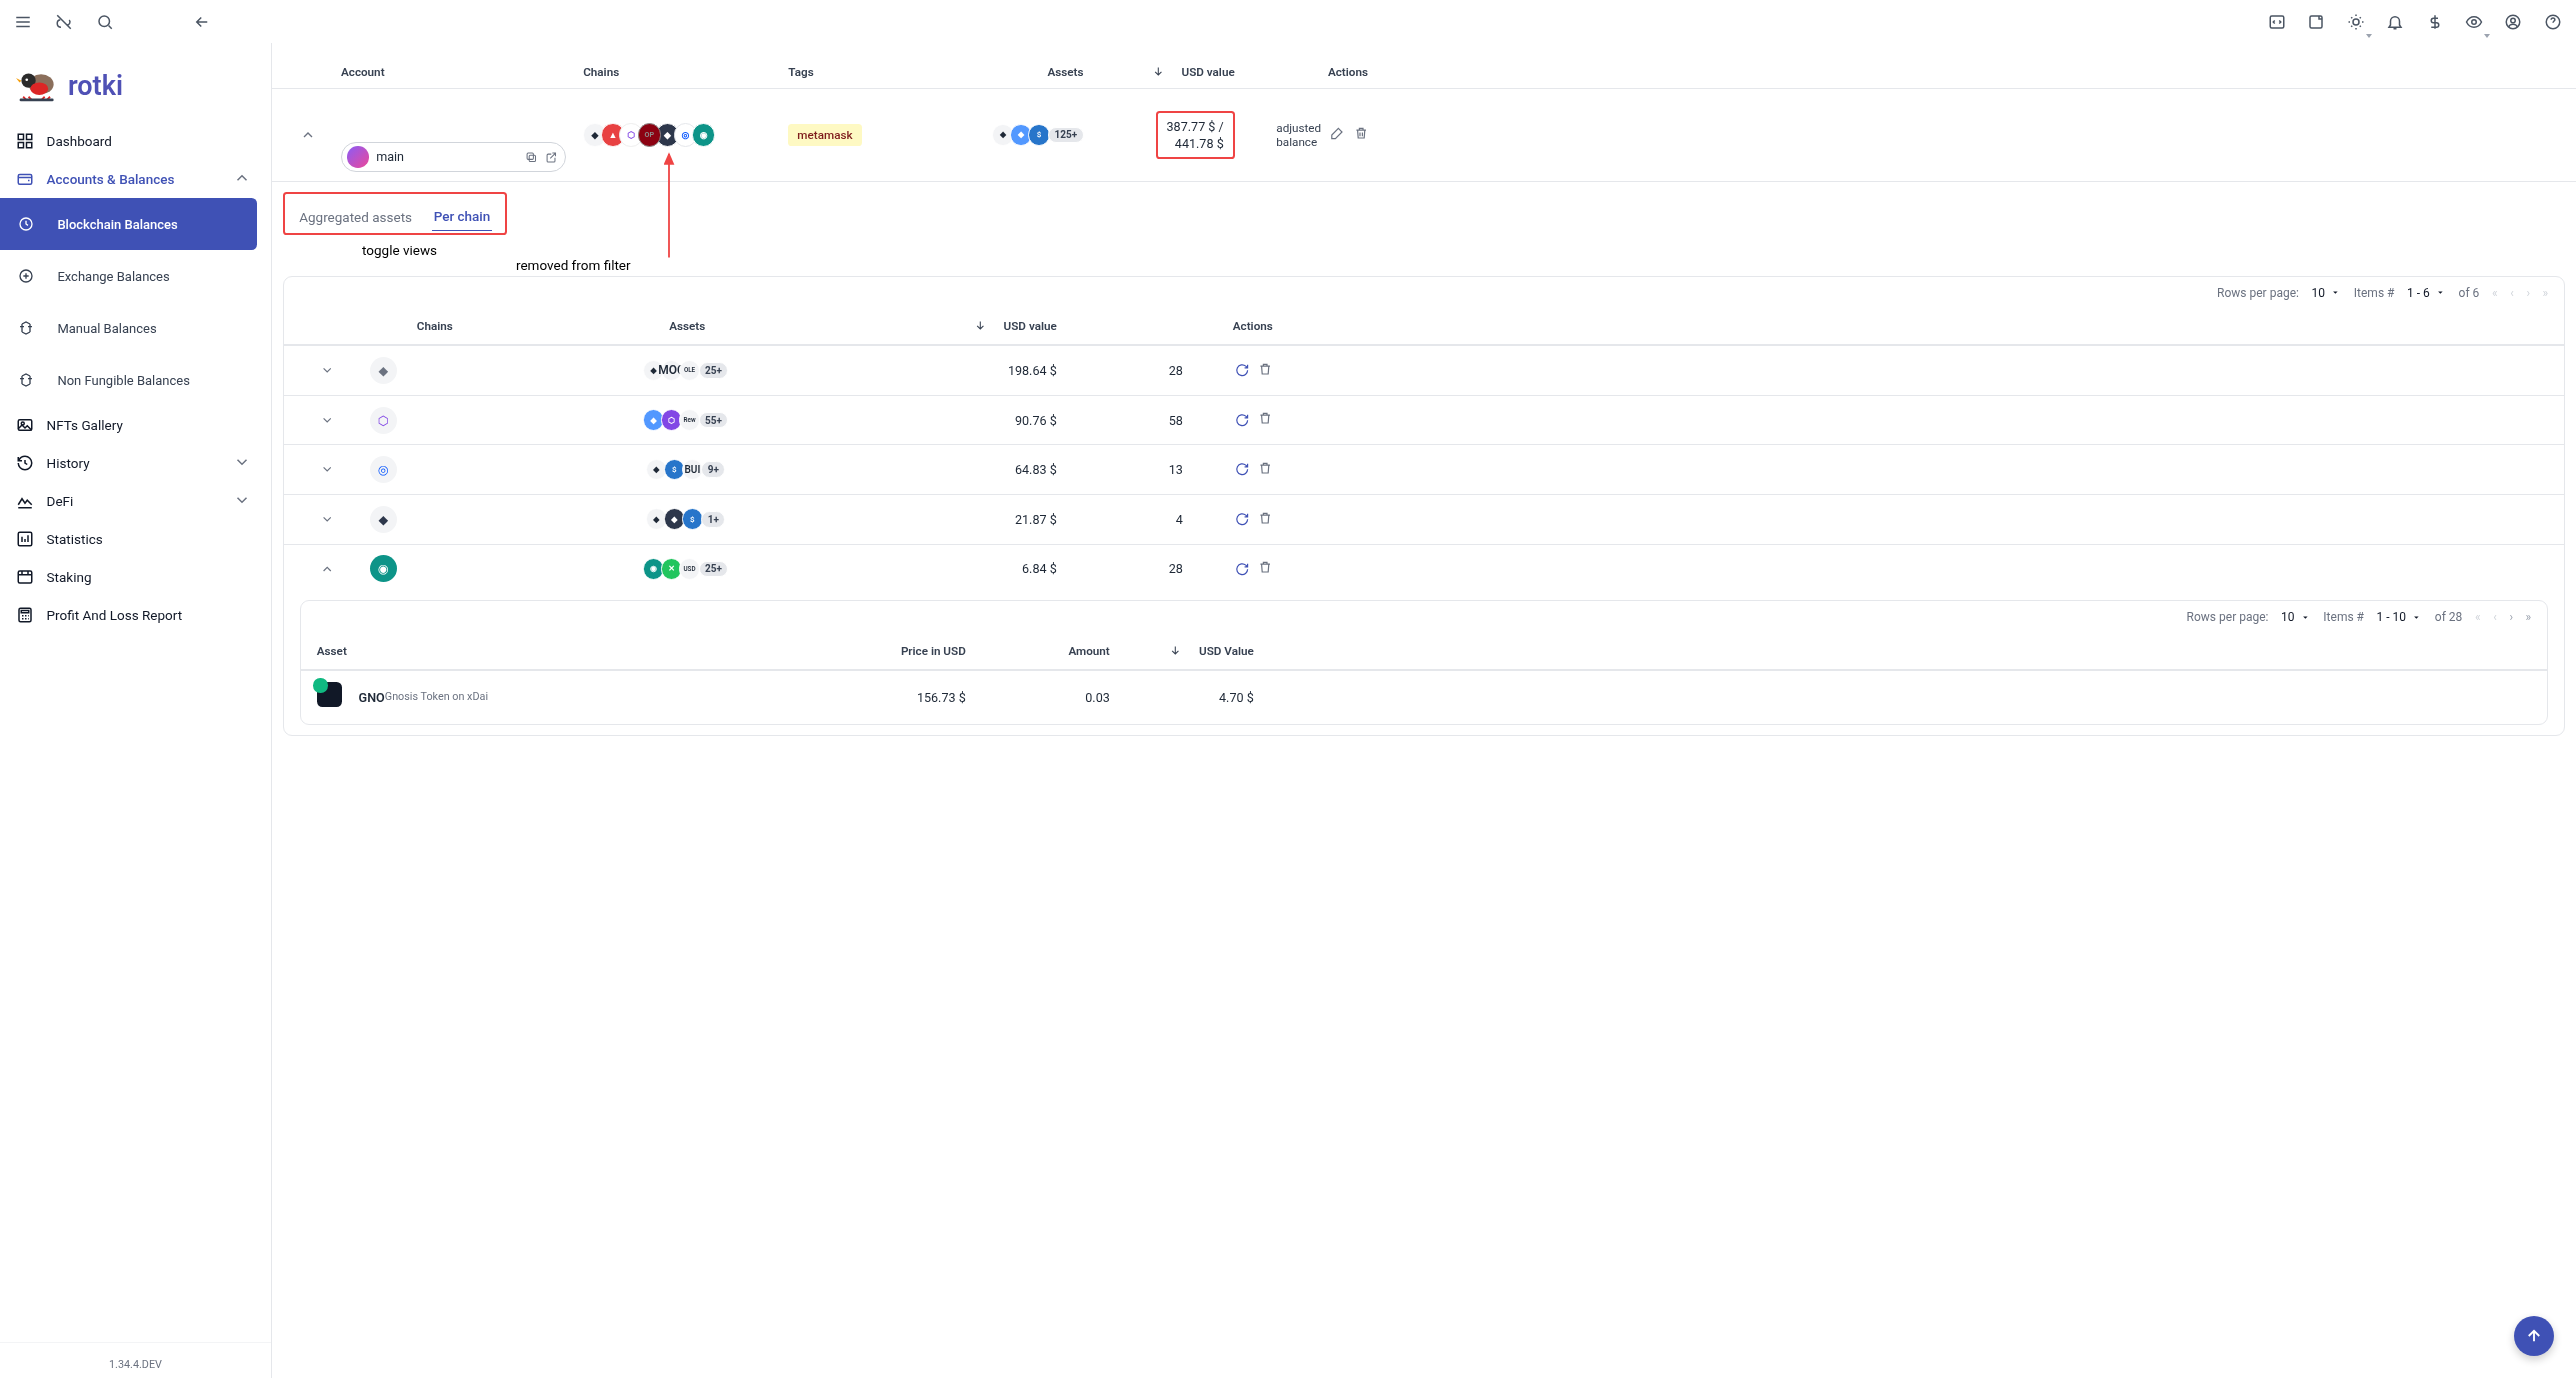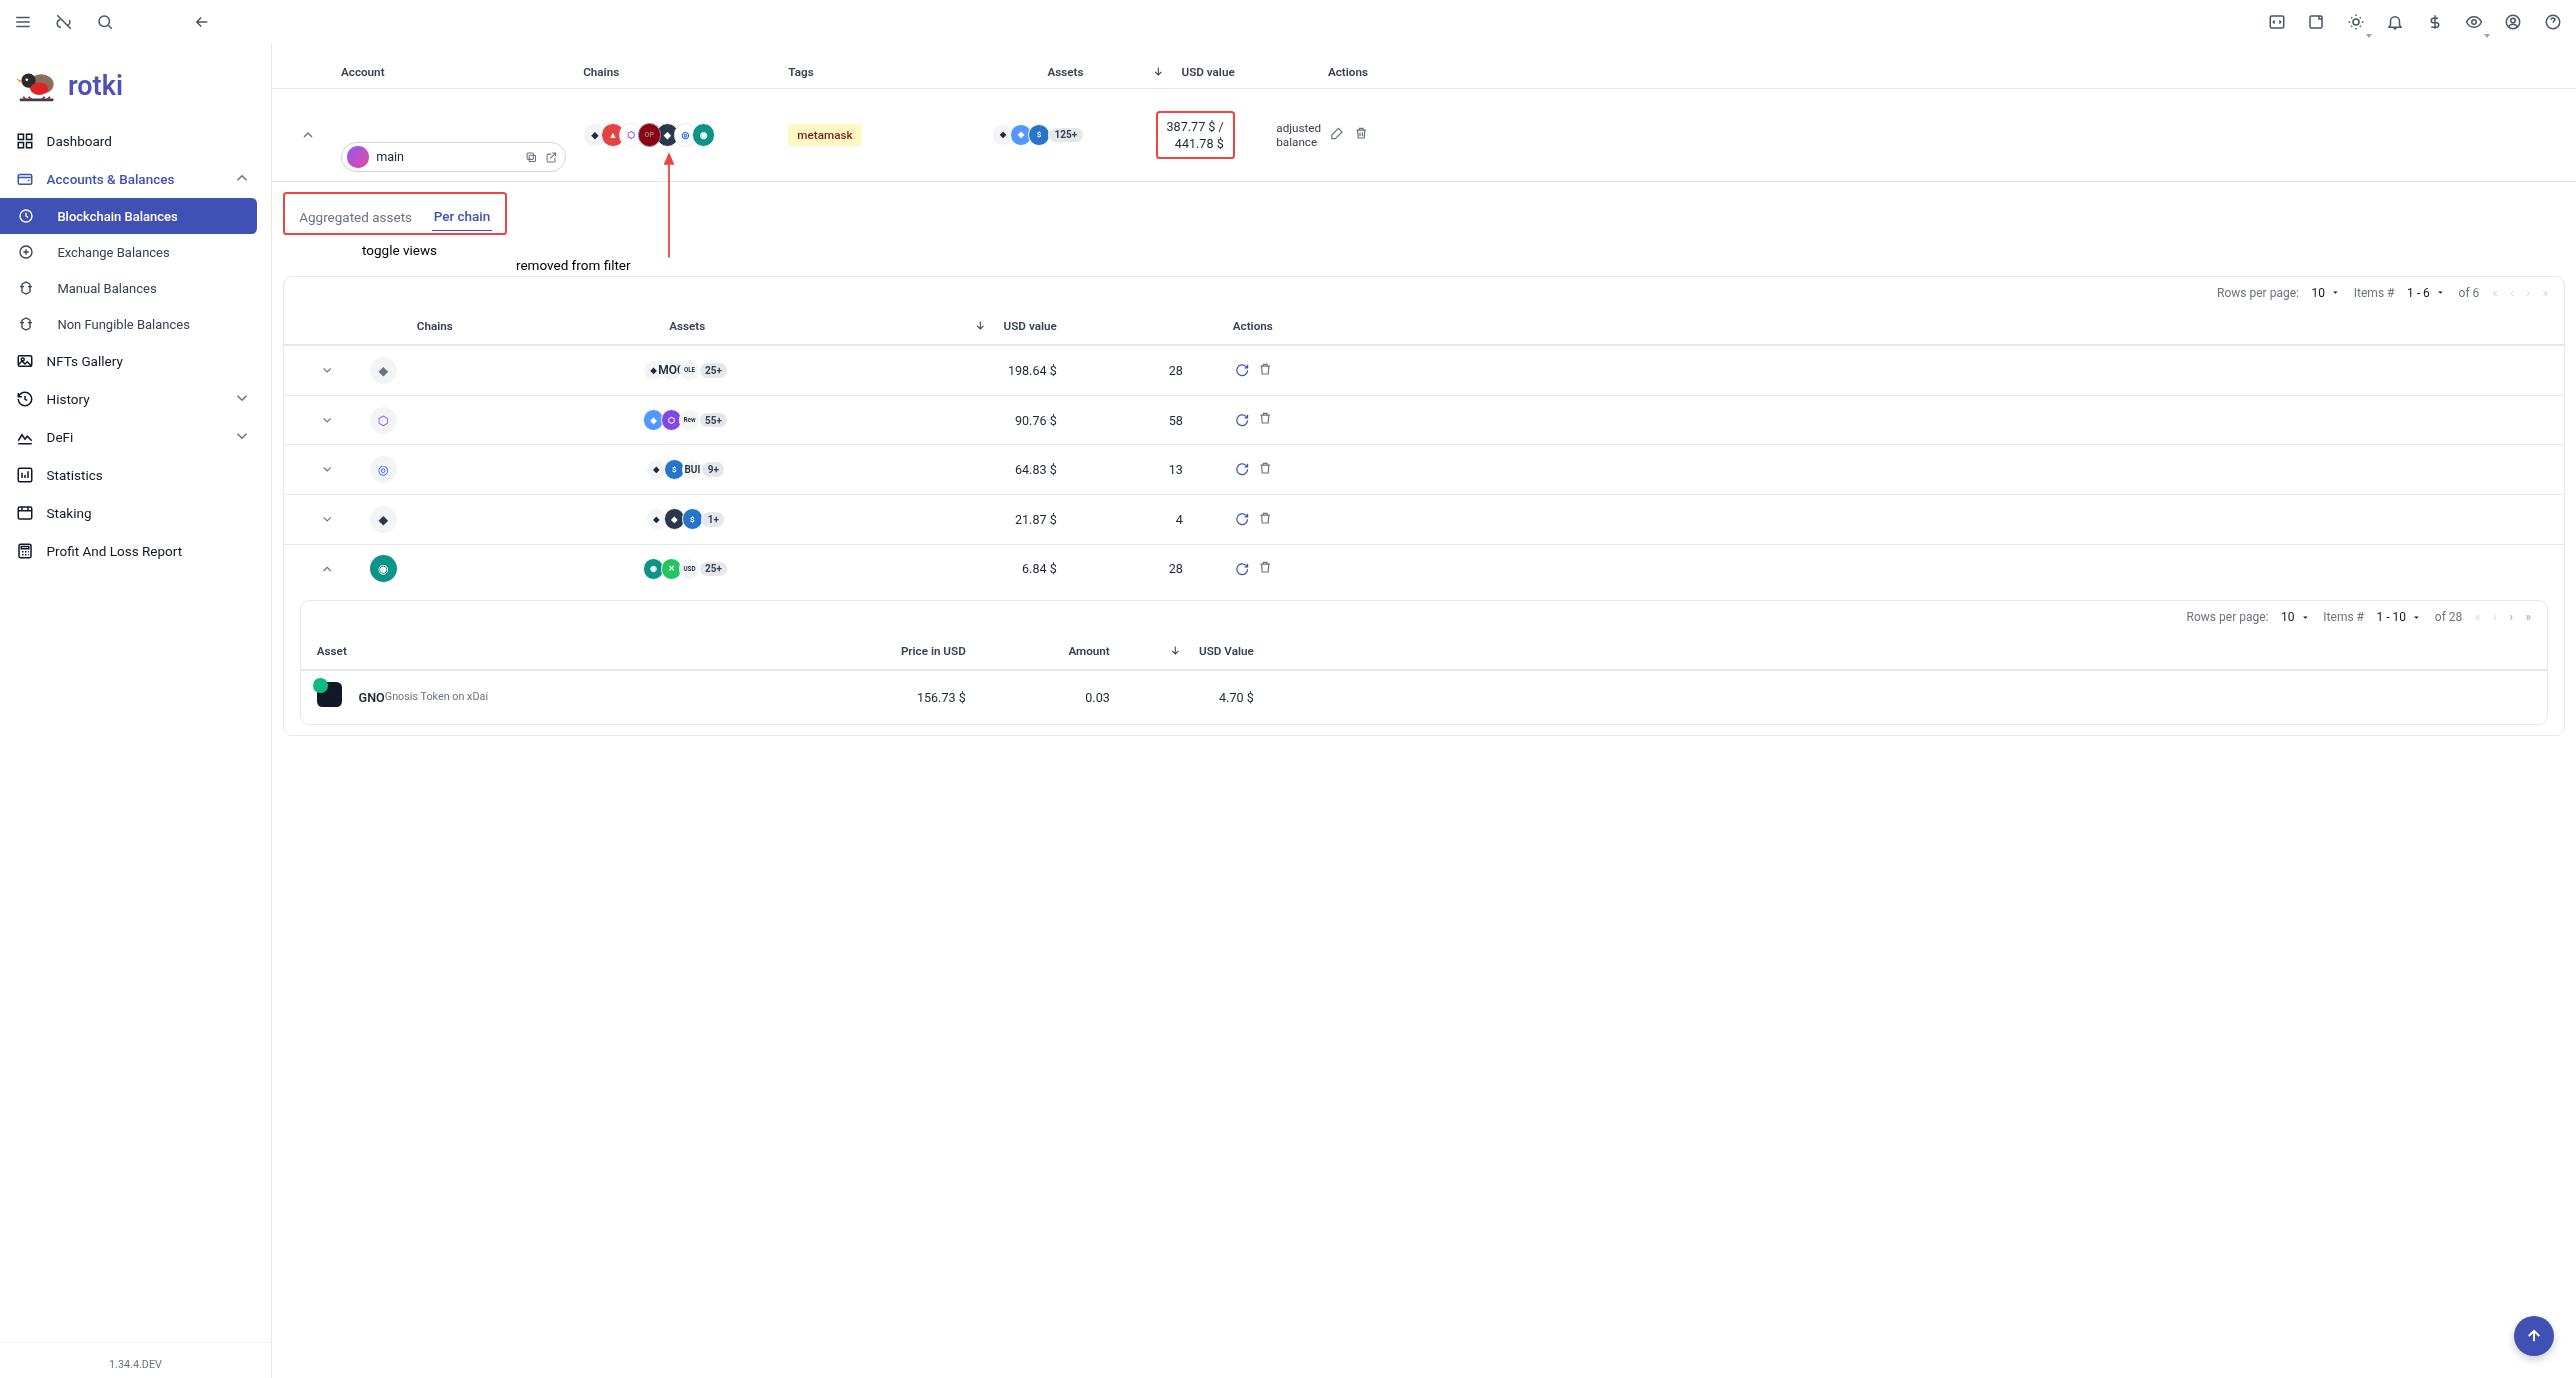--- a/index.html
+++ b/index.html
@@ -21,21 +21,21 @@
 .sidebar { width: 271px; display: flex; flex-direction: column; position: relative; }
 .sidebar-scroll { flex: 1; overflow-y: auto; padding-right: 3.6px; }
 .sidebar-scroll::-webkit-scrollbar { width: 5.4px; }
 .sidebar-scroll::-webkit-scrollbar-thumb { background: #d1d5db; border-radius: 2.7px; }
 .logo-row { display: flex; align-items: center; gap: 9px; padding: 25px 16px 18px; }
 .logo-text { font-size: 27px; font-weight: 600; color: #4f51b5; }
 .nav-item { display: flex; align-items: center; gap: 12.6px; height: 38px; padding: 0 16px; cursor: pointer; color: #111827; font-size: 13.5px; }
 .nav-item svg { width: 18px; height: 18px; }
 .nav-item.active { color: #3f51b5; font-weight: 500; }
 .nav-item .chev { margin-left: auto; color: #6b7280; }
-.sub-item { display: flex; align-items: center; gap: 10.8px; height: 36px; padding: 0 16px 0 49px; cursor: pointer; font-size: 13px; color: #374151; }
+.sub-item { display: flex; align-items: center; gap: 10.8px; height: 52px; padding: 0 16px 0 49px; cursor: pointer; font-size: 13px; color: #374151; }
 .sub-item svg { width: 16px; height: 16px; margin-left: -31px; margin-right: 12.6px; }
 .sub-item.selected { background: #3f51b5; color: #fff; border-radius: 0 5.4px 5.4px 0; margin-right: 10.8px; font-weight: 500; }
 .version { font-size: 10.8px; color: #6b7280; text-align: center; padding: 14.4px 0 7.2px; border-top: 0.9px solid #f3f4f6; }
 
 
 .main { flex: 1; overflow: auto; border-left: 0.9px solid #e5e7eb; padding: 12.6px 0 16px; position: relative; }
 
 
 .acct-header, .acct-row { display: grid; grid-template-columns: 51px 235px 198px 117px 171px 144px 126px; align-items: center; padding: 9px 21.6px 9px 10.8px; gap: 7.2px; }
 .acct-header { font-weight: 600; color: #374151; font-size: 11.7px; }

